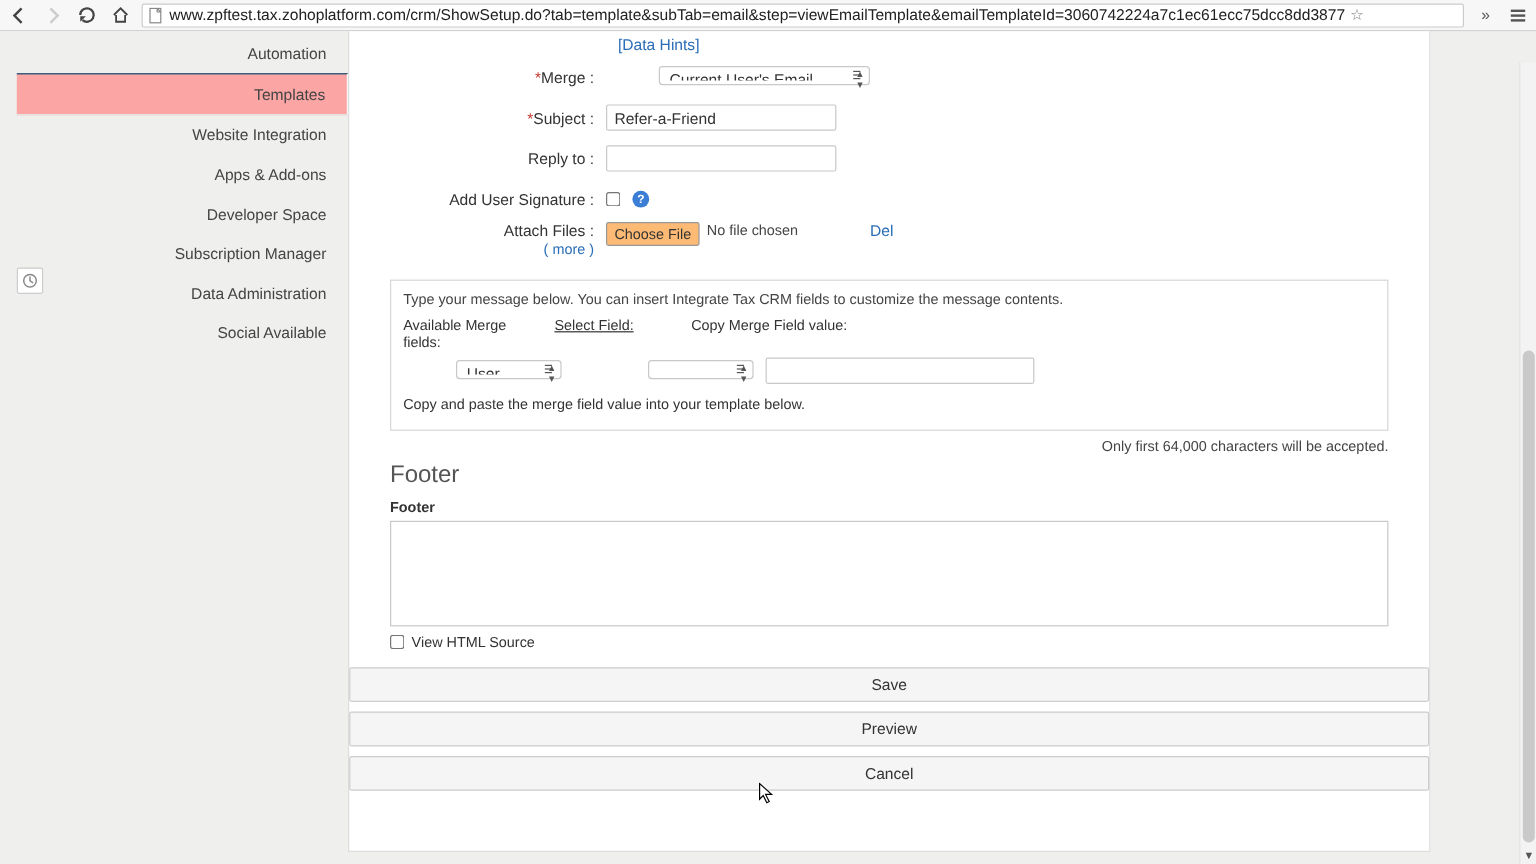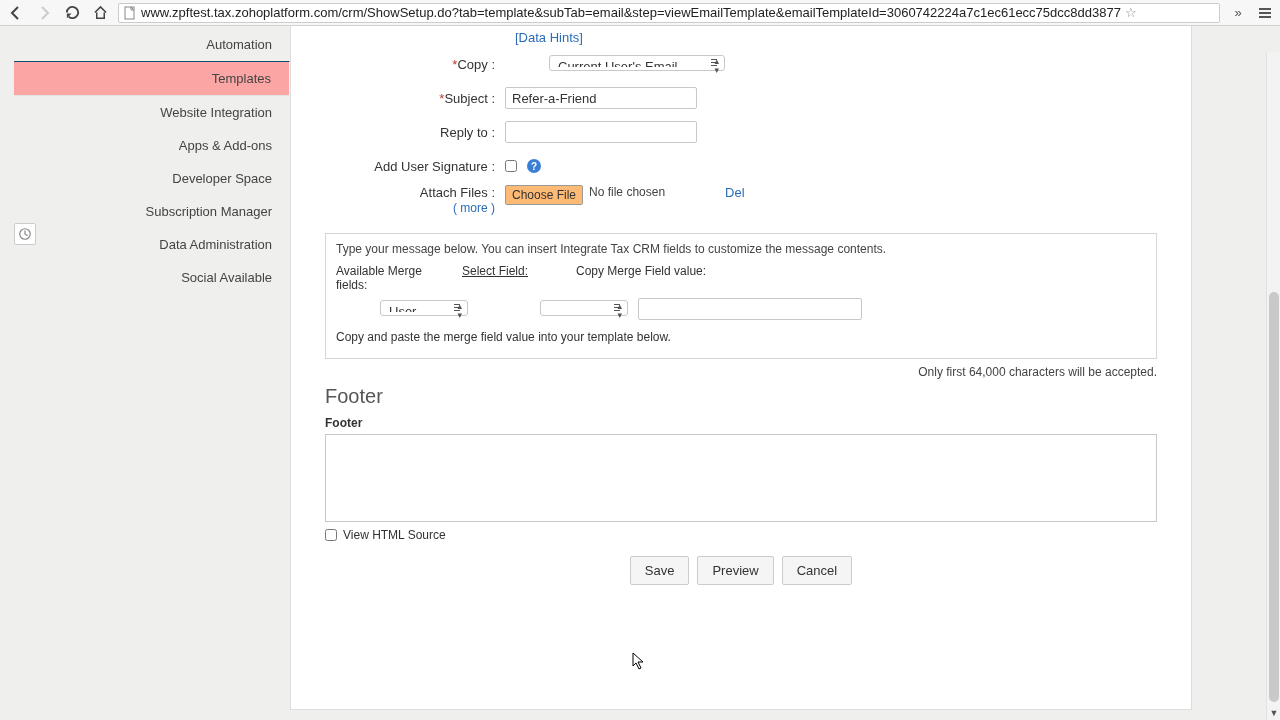--- a/index.html
+++ b/index.html
@@ -58,21 +58,21 @@
   .merge-note { font-size:12px; color:#333; margin-top:10px; }
 
   .limit-note { text-align:right; font-size:12px; color:#444; margin:6px 34px 6px 34px; }
 
   .footer-h { font-size:20px; color:#555; font-weight:400; margin:4px 34px 8px 34px; }
   .footer-lbl { font-size:12px; font-weight:bold; color:#333; margin:0 34px 4px 34px; }
   .footer-box { margin:0 34px 6px 34px; border:1px solid #c8c8c8; background:#fff; height:88px; }
 
   .viewsrc { margin:6px 34px 14px 34px; font-size:12px; color:#333; display:flex; align-items:center; gap:6px; }
 
-  .btn-row { display:flex; gap:8px; justify-content:center; margin-bottom:8px; }
+  .btn-row { display:flex; gap:8px; justify-content:center; margin-bottom:8px;flex-direction:column; }
   .btn { background:#f5f5f5; border:1px solid #ccc; border-radius:2px; padding:6px 14px; font-size:13px; color:#333; cursor:pointer; }
 
   
   .vscroll { position:absolute; right:0; top:26px; bottom:0; width:14px; background:#f3f3f3; border-left:1px solid #e2e2e2; }
   .vscroll .thumb { position:absolute; left:2px; width:10px; top:240px; bottom:18px; background:#c9c9c9; border-radius:5px; }
   .vscroll .down-arr { position:absolute; bottom:2px; left:2px; width:10px; height:10px; display:flex; align-items:center; justify-content:center; font-size:9px; color:#555; }
 
   
   .cursor { position:absolute; left:632px; top:626px; pointer-events:none; }
 
@@ -139,21 +139,21 @@
     <div class="sidebar-item"><span>Data Administration</span></div>
     <div class="sidebar-item"><span>Social Available</span></div>
   </div>
 
   <div class="content-panel">
 
     <div class="form-area">
       <div class="show-hints link">[Data Hints]</div>
 
       <div class="form-row">
-        <div class="form-label"><span class="req">*</span><span>Copy :</span></div>
+        <div class="form-label"><span class="req">*</span><span>Merge :</span></div>
         <span class="sel-wrap">
           <select class="sel" style="width:176px;">
             <option>Current User's Email</option>
           </select>
           <span class="arrows">▴<br>▾</span>
         </span>
       </div>
 
       <div class="form-row">
         <div class="form-label"><span class="req">*</span><span>Subject :</span></div>

